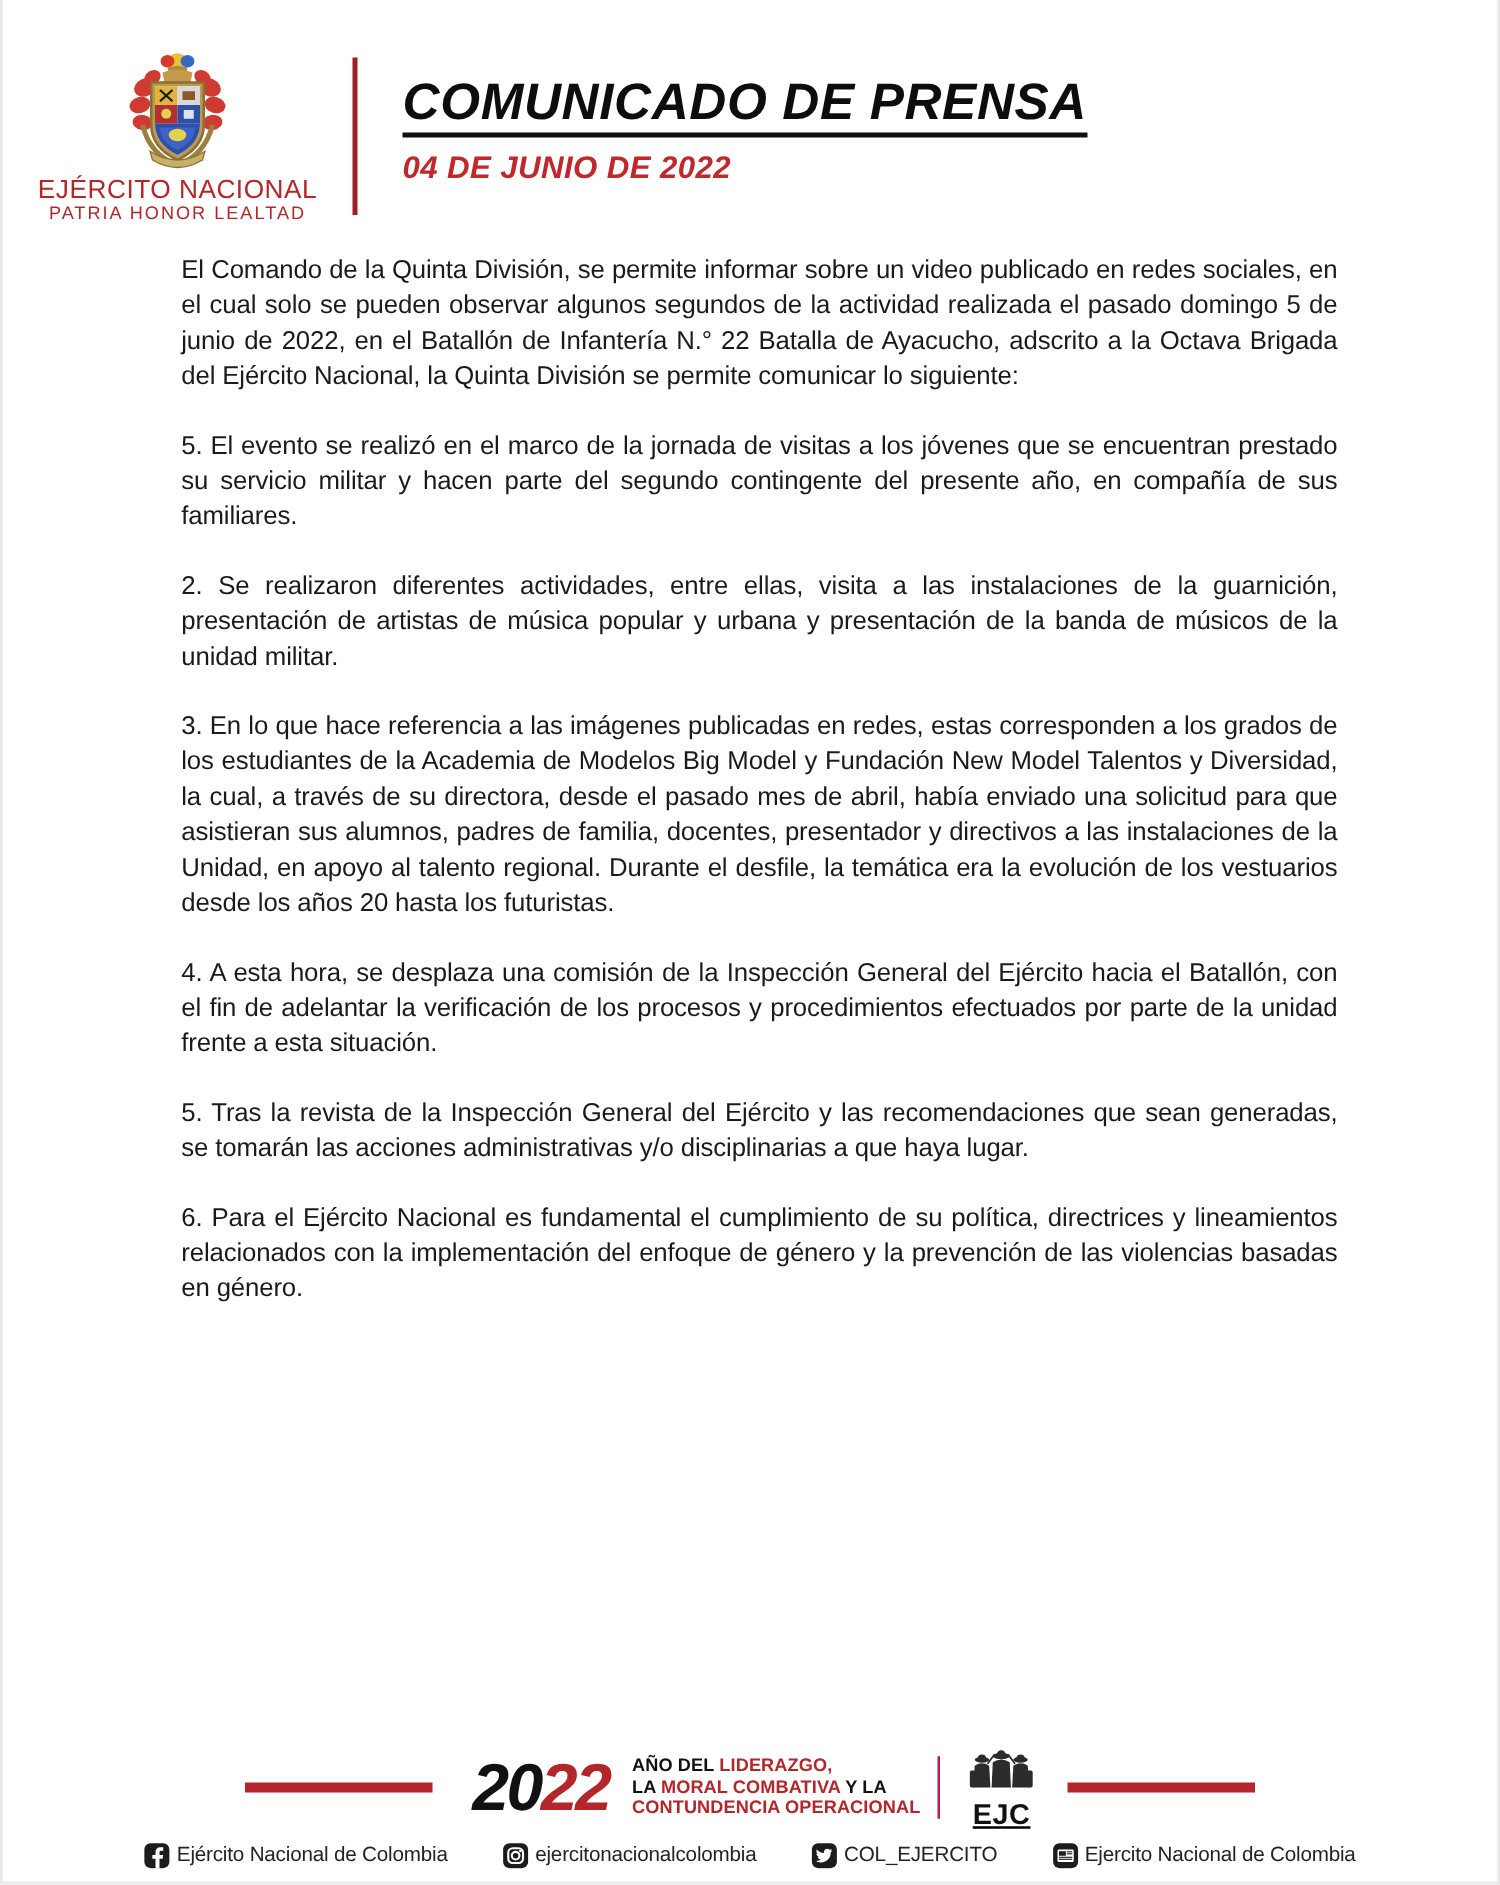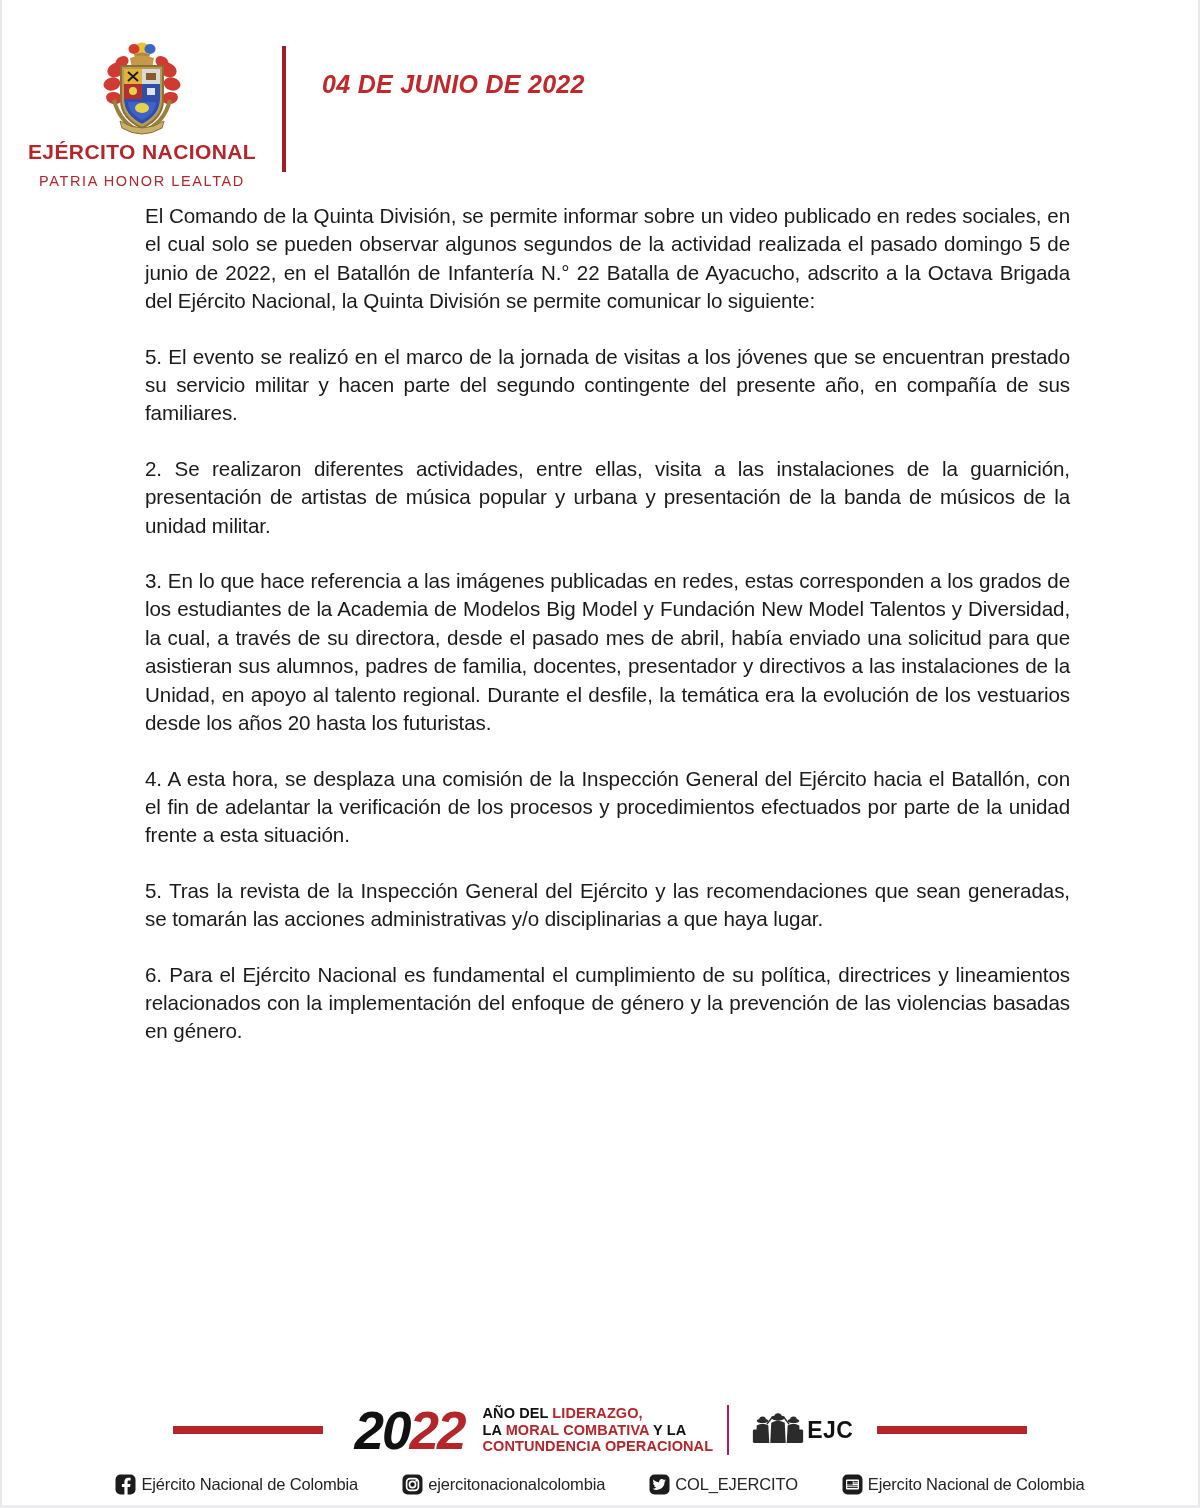--- a/index.html
+++ b/index.html
@@ -44,34 +44,34 @@
     padding-top: 2px;
   }
   .crest {
     width: 104px;
     height: 104px;
     position: relative;
     display: block;
   }
   .brand-name {
     font-size: 21px;
-    font-weight: bold;
+    font-weight: normal;
     color: #b4262a;
     letter-spacing: 0.4px;
     line-height: 1.05;
     margin-top: 1px;
     white-space: nowrap;
   }
   .brand-motto {
     font-size: 14.5px;
     font-weight: normal;
     color: #b4262a;
     letter-spacing: 1.6px;
     line-height: 1.1;
-    margin-top: 11px;
+    margin-top: 1px;
     white-space: nowrap;
   }
   .header-divider {
     width: 4px;
     background: #9e1f24;
     margin: 12px 0 18px 0;
     flex: 0 0 4px;
   }
   .title-block {
     flex: 1;
@@ -152,22 +152,23 @@
     color: #111;
     letter-spacing: 0.1px;
     text-align: left;
     padding-right: 14px;
     border-right: 2px solid #be185d;
     margin-right: 14px;
   }
   .slogan .red { color: #b4262a; }
   .ejc-mark {
     display: flex;
-    flex-direction: row;
-    align-items: center;
+    flex-direction: column;
+    align-items: center;
+    text-decoration: underline;
   }
   .ejc-text {
     font-size: 23px;
     font-weight: bold;
     letter-spacing: 0.5px;
     color: #111;
     line-height: 1;
     margin-top: 1px;
   }
   .contact-line {
@@ -249,20 +250,21 @@
           <path d="M30 85 Q52 99 74 85 L72 92 Q52 104 32 92 Z" fill="#c9b06a" stroke="#8c6f33" stroke-width="1"></path>
         </svg>
       </span>
       <div class="brand-name">EJÉRCITO NACIONAL</div>
       <div class="brand-motto">PATRIA  HONOR  LEALTAD</div>
     </div>
 
     <div class="header-divider"></div>
 
     <div class="title-block">
+      <h1 class="doc-title">COMUNICADO DE PRENSA</h1>
       <div class="doc-date">04 DE JUNIO DE 2022</div>
     </div>
   </div>
 
   <div class="content">
     <p class="para">El Comando de la Quinta División, se permite informar sobre un video publicado en redes sociales, en el cual solo se pueden observar algunos segundos de la actividad realizada el pasado domingo 5 de junio de 2022, en el Batallón de Infantería N.° 22 Batalla de Ayacucho, adscrito a la Octava Brigada del Ejército Nacional, la Quinta División se permite comunicar lo siguiente:</p>
     <p class="para">5.  El evento se realizó en el marco de la jornada de visitas a los jóvenes que se encuentran prestado su servicio militar y hacen parte del segundo contingente del presente año, en compañía de sus familiares.</p>
     <p class="para">2. Se realizaron diferentes actividades, entre ellas, visita a las instalaciones de la guarnición, presentación de artistas de música popular y urbana y presentación de la banda de músicos de la unidad militar.</p>
     <p class="para">3. En lo que hace referencia a las imágenes publicadas en redes, estas corresponden a los grados de los estudiantes de la Academia de Modelos Big Model y Fundación New Model Talentos y Diversidad, la cual, a través de su directora, desde el pasado mes de abril, había enviado una solicitud para que asistieran sus alumnos, padres de familia, docentes, presentador y directivos a las instalaciones de la Unidad, en apoyo al talento regional. Durante el desfile, la temática era la evolución de los vestuarios desde los años 20 hasta los futuristas.</p>
     <p class="para">4. A esta hora, se desplaza una comisión de la Inspección General del Ejército hacia el Batallón, con el fin de adelantar la verificación de los procesos y procedimientos efectuados por parte de la unidad frente a esta situación.</p>

